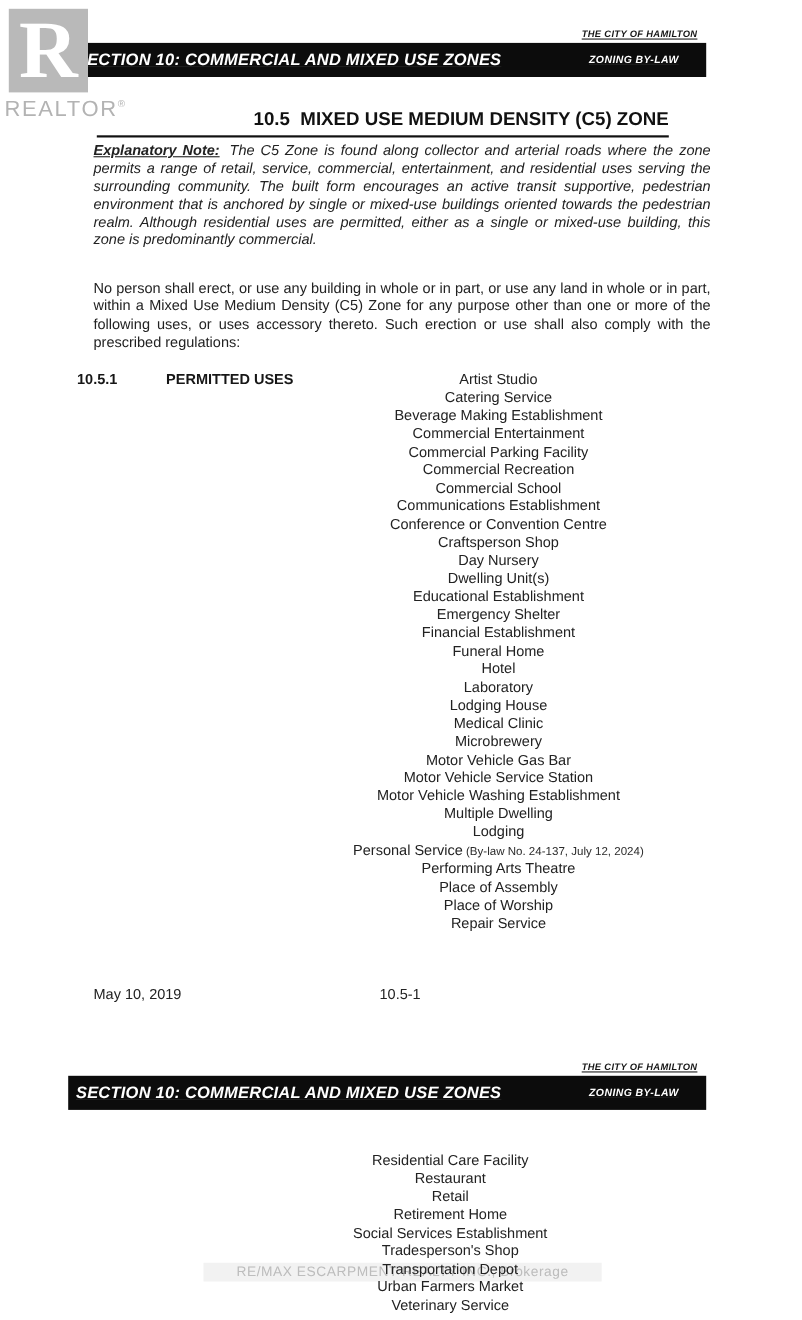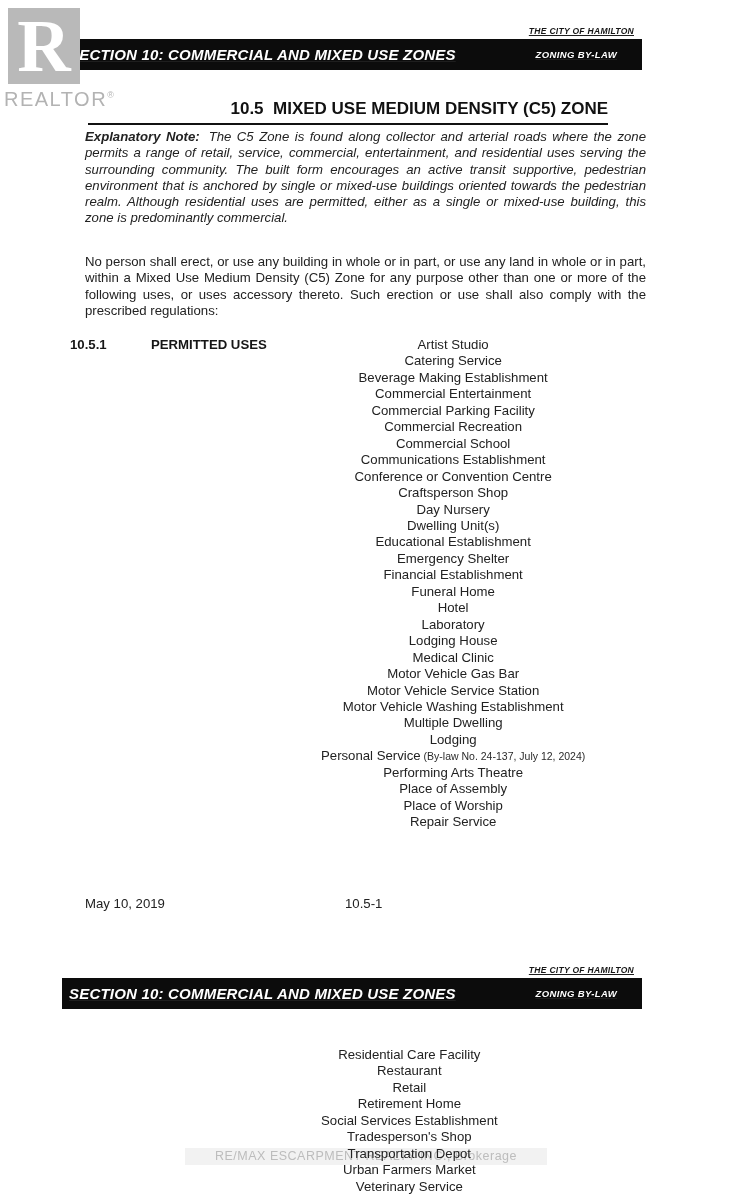--- a/index.html
+++ b/index.html
@@ -96,21 +96,21 @@
   .para {
     position: absolute;
     left: 85px;
     width: 561px;
     font-size: 13.2px;
     line-height: 16.3px;
     text-align: justify;
     color: #222222;
   }
   .explanatory { top: 129px; font-style: italic; }
-  .explanatory .note-label { font-weight: bold; margin-right: 9px; }
+  .explanatory .note-label { font-weight: bold; margin-right: 9px; text-decoration: underline; }
   .intro { top: 254px; }
 
   .clause-number {
     position: absolute;
     left: 70px;
     top: 337px;
     font-size: 13.2px;
     font-weight: bold;
     color: #161616;
   }
@@ -211,20 +211,21 @@
       <div class="use-item">Day Nursery</div>
       <div class="use-item">Dwelling Unit(s)</div>
       <div class="use-item">Educational Establishment</div>
       <div class="use-item">Emergency Shelter</div>
       <div class="use-item">Financial Establishment</div>
       <div class="use-item">Funeral Home</div>
       <div class="use-item">Hotel</div>
       <div class="use-item">Laboratory</div>
       <div class="use-item">Lodging House</div>
       <div class="use-item">Medical Clinic</div>
+      <div class="use-item">Microbrewery</div>
       <div class="use-item">Motor Vehicle Gas Bar</div>
       <div class="use-item">Motor Vehicle Service Station</div>
       <div class="use-item">Motor Vehicle Washing Establishment</div>
       <div class="use-item">Multiple Dwelling</div>
       <div class="use-item">Lodging</div>
       <div class="use-item"><span>Personal Service</span><span class="bylaw-note"> (By-law No. 24-137, July 12, 2024)</span></div>
       <div class="use-item">Performing Arts Theatre</div>
       <div class="use-item">Place of Assembly</div>
       <div class="use-item">Place of Worship</div>
       <div class="use-item">Repair Service</div>

